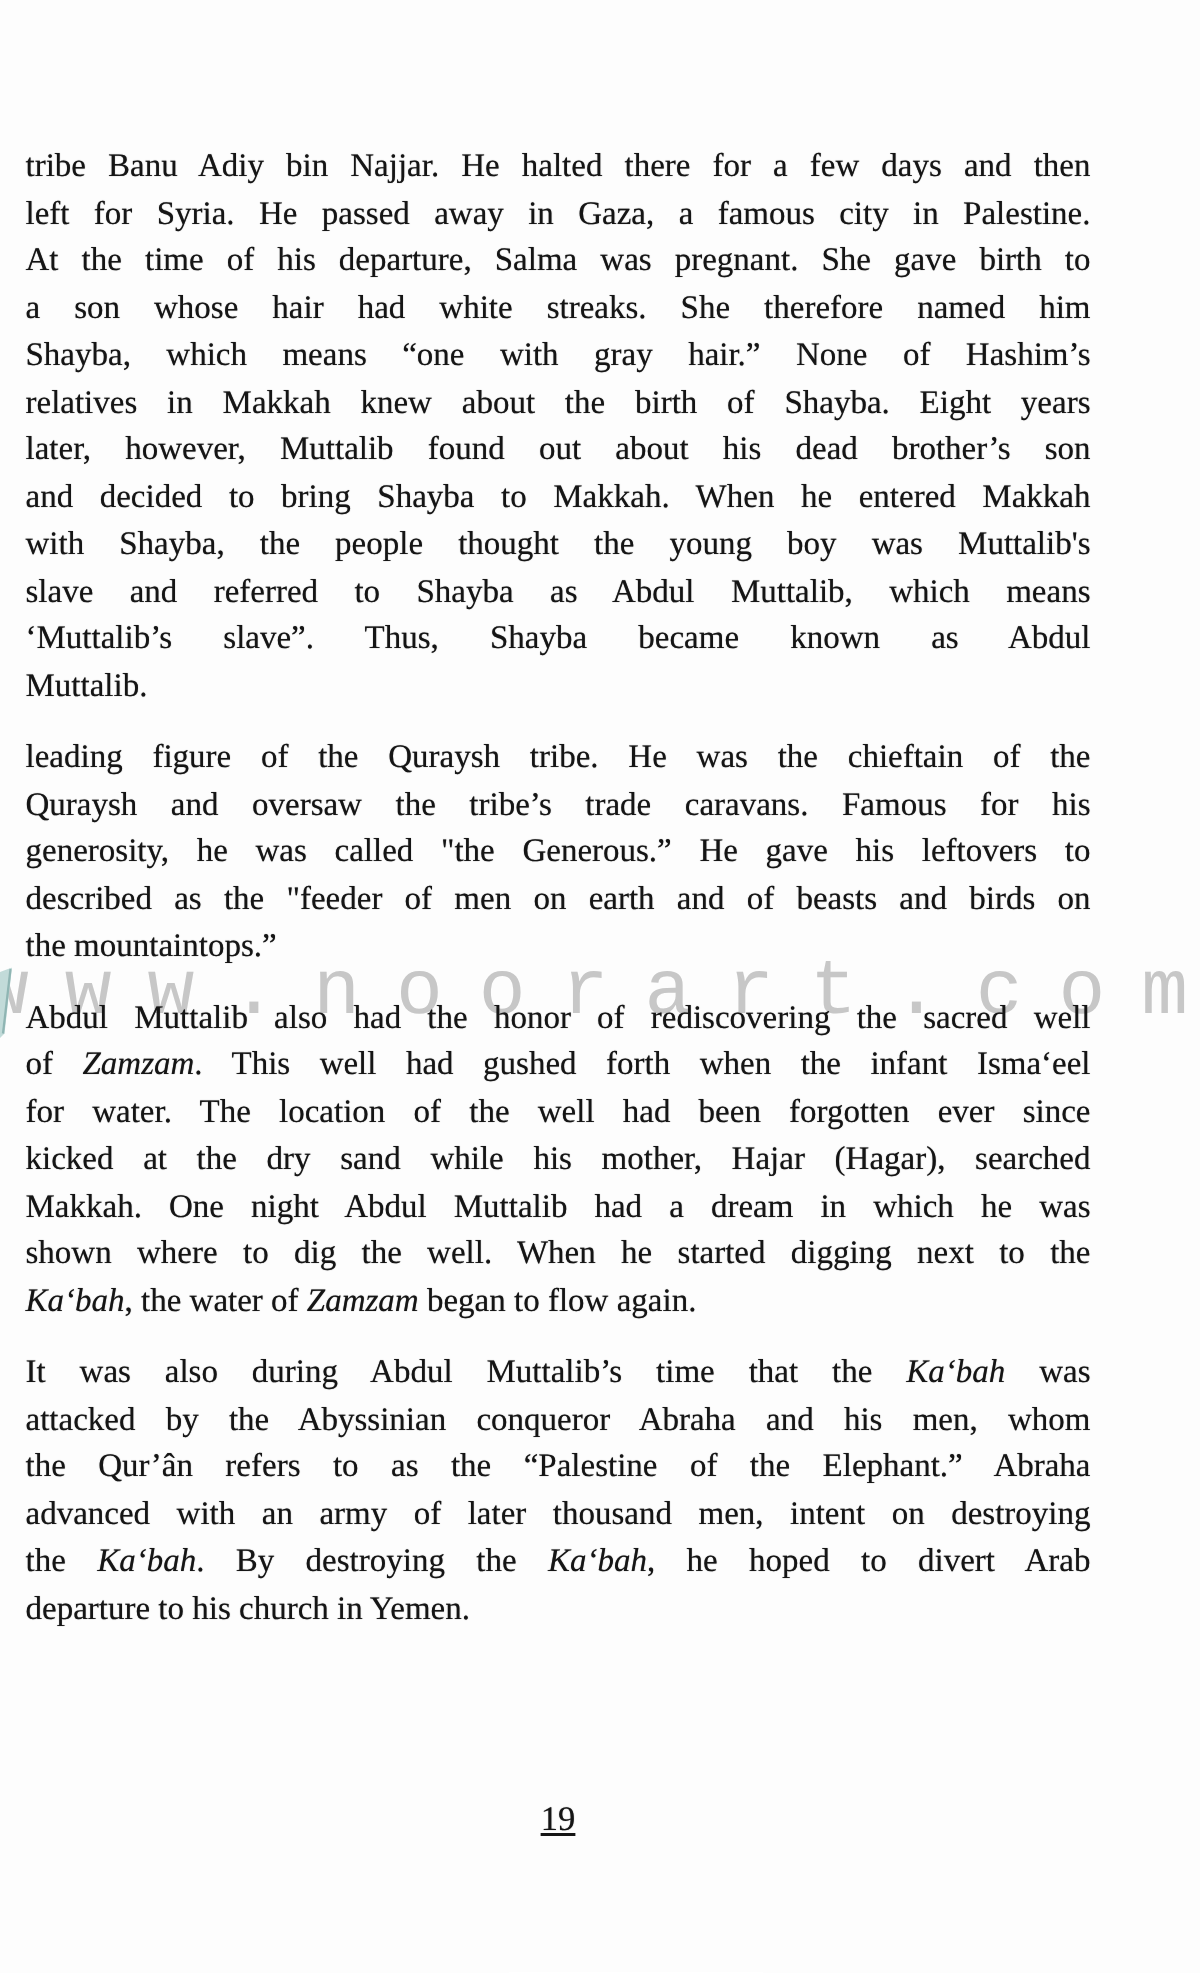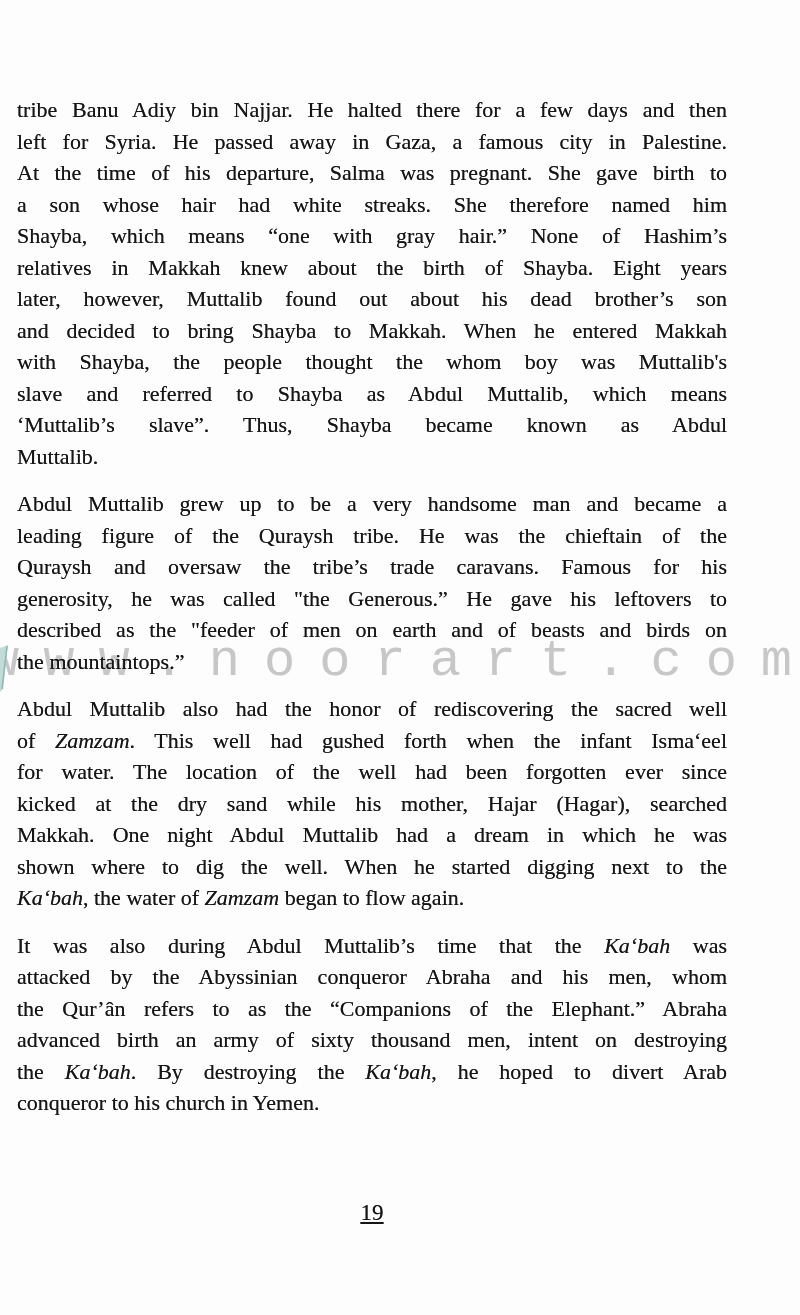--- a/index.html
+++ b/index.html
@@ -92,47 +92,46 @@
   <div id="text-block">
       <div class="para">
         <div class="line"><span>tribe Banu Adiy bin Najjar. He halted there for a few days and then</span></div>
         <div class="line"><span>left for Syria. He passed away in Gaza, a famous city in Palestine.</span></div>
         <div class="line"><span>At the time of his departure, Salma was pregnant. She gave birth to</span></div>
         <div class="line"><span>a son whose hair had white streaks. She therefore named him</span></div>
         <div class="line"><span>Shayba, which means “one with gray hair.” None of Hashim’s</span></div>
         <div class="line"><span>relatives in Makkah knew about the birth of Shayba. Eight years</span></div>
         <div class="line"><span>later, however, Muttalib found out about his dead brother’s son</span></div>
         <div class="line"><span>and decided to bring Shayba to Makkah. When he entered Makkah</span></div>
-        <div class="line"><span>with Shayba, the people thought the whom boy was Muttalib's</span></div>
+        <div class="line"><span>with Shayba, the people thought the young boy was Muttalib's</span></div>
         <div class="line"><span>slave and referred to Shayba as Abdul Muttalib, which means</span></div>
         <div class="line"><span>‘Muttalib’s slave”. Thus, Shayba became known as Abdul</span></div>
         <div class="line last"><span>Muttalib.</span></div>
       </div>
       <div class="para">
-        <div class="line"><span>Abdul Muttalib grew up to be a very handsome man and became a</span></div>
         <div class="line"><span>leading figure of the Quraysh tribe. He was the chieftain of the</span></div>
         <div class="line"><span>Quraysh and oversaw the tribe’s trade caravans. Famous for his</span></div>
         <div class="line"><span>generosity, he was called "the Generous.” He gave his leftovers to</span></div>
         <div class="line"><span>described as the "feeder of men on earth and of beasts and birds on</span></div>
         <div class="line last"><span>the mountaintops.”</span></div>
       </div>
       <div class="para">
         <div class="line"><span>Abdul Muttalib also had the honor of rediscovering the sacred well</span></div>
         <div class="line"><span>of </span><span class="it">Zamzam</span><span>. This well had gushed forth when the infant Isma‘eel</span></div>
         <div class="line"><span>for water. The location of the well had been forgotten ever since</span></div>
         <div class="line"><span>kicked at the dry sand while his mother, Hajar (Hagar), searched</span></div>
         <div class="line"><span>Makkah. One night Abdul Muttalib had a dream in which he was</span></div>
         <div class="line"><span>shown where to dig the well. When he started digging next to the</span></div>
         <div class="line last"><span class="it">Ka‘bah</span><span>, the water of </span><span class="it">Zamzam</span><span> began to flow again.</span></div>
       </div>
       <div class="para">
         <div class="line"><span>It was also during Abdul Muttalib’s time that the </span><span class="it">Ka‘bah</span><span> was</span></div>
         <div class="line"><span>attacked by the Abyssinian conqueror Abraha and his men, whom</span></div>
-        <div class="line"><span>the Qur’ân refers to as the “Companions of the Elephant.” Abraha</span></div>
-        <div class="line"><span>advanced birth an army of sixty thousand men, intent on destroying</span></div>
+        <div class="line"><span>the Qur’ân refers to as the “Palestine of the Elephant.” Abraha</span></div>
+        <div class="line"><span>advanced with an army of later thousand men, intent on destroying</span></div>
         <div class="line"><span>the </span><span class="it">Ka‘bah</span><span>. By destroying the </span><span class="it">Ka‘bah</span><span>, he hoped to divert Arab</span></div>
-        <div class="line last"><span>conqueror to his church in Yemen.</span></div>
+        <div class="line last"><span>departure to his church in Yemen.</span></div>
       </div>
     </div>
 
   <div id="page-number">19</div>
 
 </div>
 
 </body></html>

